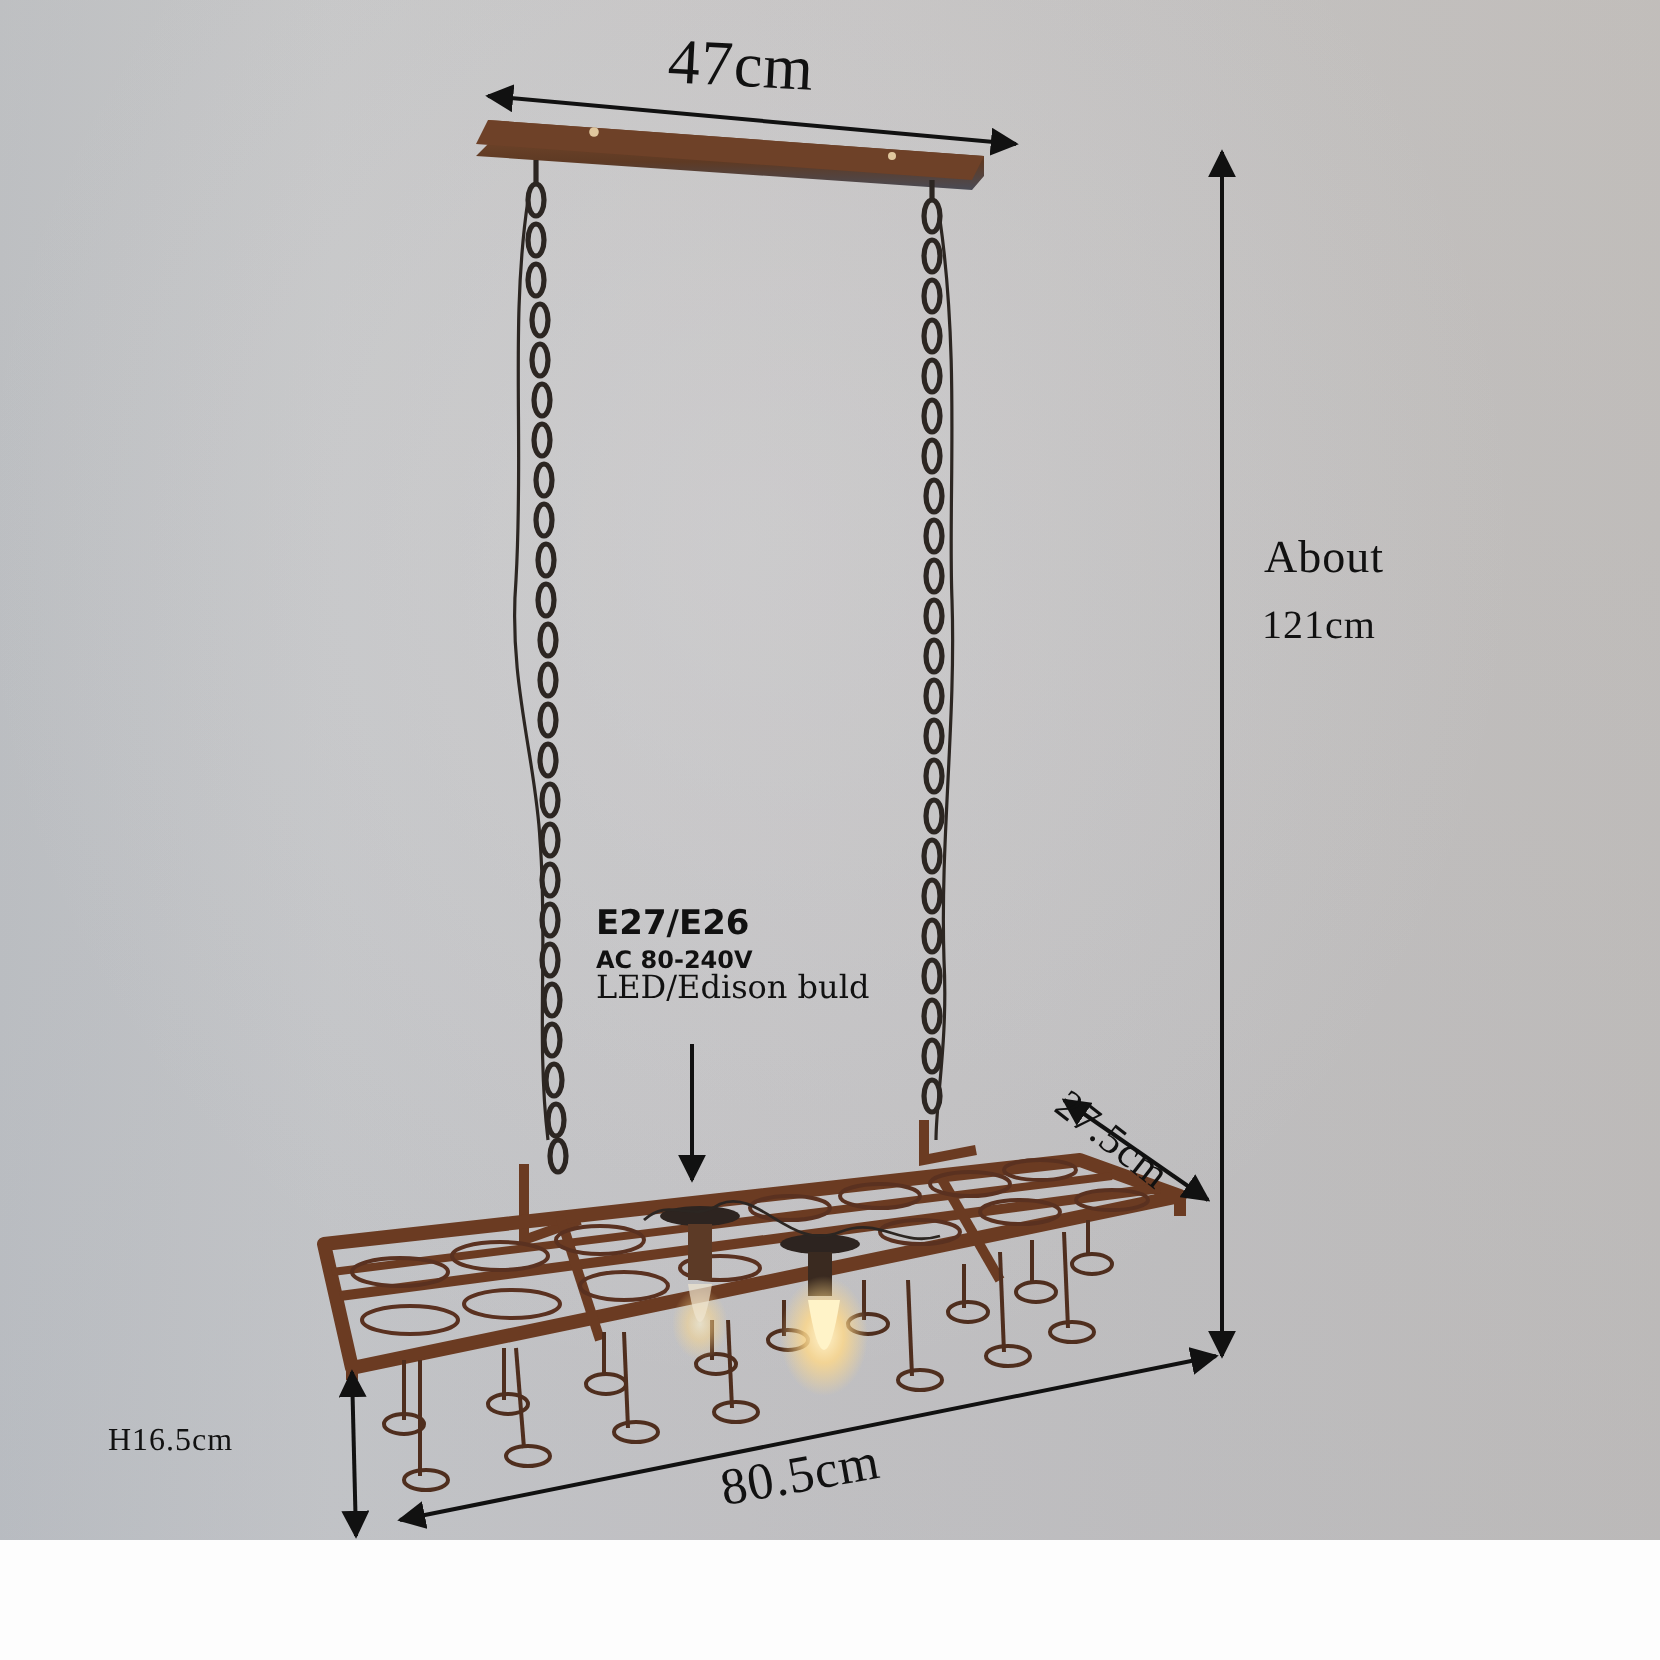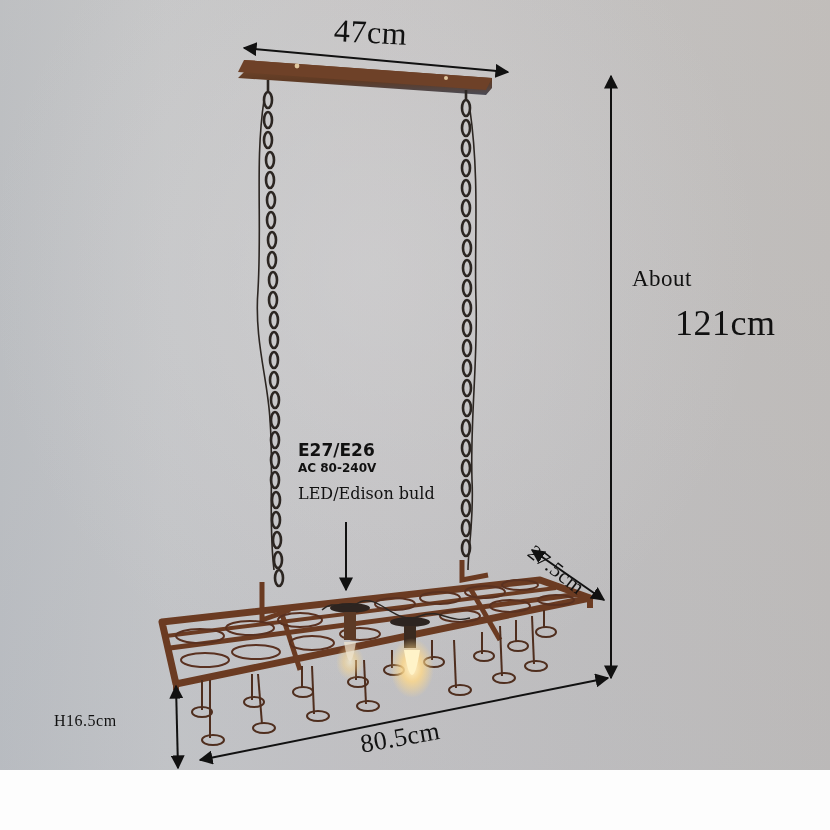--- a/index.html
+++ b/index.html
@@ -16,21 +16,21 @@
     .bottom-strip {
       position: absolute; left: 0; top: 770px; width: 830px; height: 60px; background: #fdfdfd;
     }
     svg.scene { position: absolute; left: 0; top: 0; }
     .lbl-serif {
       position: absolute; font-family: "Liberation Serif", "DejaVu Serif", serif; color: #111;
       white-space: nowrap; letter-spacing: 0.5px;
     }
     .lbl-sans {
       position: absolute; font-family: "DejaVu Sans", "Liberation Sans", sans-serif; color: #111;
-      white-space: nowrap; font-weight: 600;
+      white-space: nowrap; font-weight: 600; margin-top: 12px;
     }
     .lbl-mono {
       position: absolute; font-family: "DejaVu Serif", "Liberation Serif", serif; color: #111; white-space: nowrap;
     }
   </style>
 </head>
 <body>
 
 <div class="photo"></div>
 <div class="photo-vignette"></div>
@@ -207,19 +207,19 @@
   <line x1="244" y1="48" x2="508" y2="72" stroke="#111" stroke-width="2" marker-start="url(#arrow)" marker-end="url(#arrow)"></line>
   <line x1="611" y1="76" x2="611" y2="678" stroke="#111" stroke-width="2" marker-start="url(#arrow)" marker-end="url(#arrow)"></line>
   <line x1="346" y1="522" x2="346" y2="590" stroke="#111" stroke-width="2" marker-end="url(#arrow)"></line>
   <line x1="532" y1="550" x2="604" y2="600" stroke="#111" stroke-width="2" marker-start="url(#arrow)" marker-end="url(#arrow)"></line>
   <line x1="200" y1="760" x2="608" y2="678" stroke="#111" stroke-width="2" marker-start="url(#arrow)" marker-end="url(#arrow)"></line>
   <line x1="176" y1="686" x2="178" y2="768" stroke="#111" stroke-width="2" marker-start="url(#arrow)" marker-end="url(#arrow)"></line>
 </svg>
 
 <div class="lbl-serif" style="left:334px; top:14px; font-size:32px; transform:rotate(3deg);">47cm</div>
 <div class="lbl-serif" style="left:632px; top:266px; font-size:23px;">About</div>
-<div class="lbl-serif" style="left:631px; top:302px; font-size:36px;margin-left:44px;">121cm</div>
+<div class="lbl-serif" style="left:631px; top:302px; font-size:20px;">121cm</div>
 <div class="lbl-sans" style="left:298px; top:440px; font-size:17px;">E27/E26</div>
 <div class="lbl-sans" style="left:298px; top:461px; font-size:12px;">AC 80-240V</div>
 <div class="lbl-mono" style="left:298px; top:484px; font-size:16px;">LED/Edison buld</div>
 <div class="lbl-serif" style="left:538px; top:540px; font-size:21px; transform:rotate(38deg); transform-origin:left top;">27.5cm</div>
 <div class="lbl-serif" style="left:358px; top:730px; font-size:26px; transform:rotate(-10deg); transform-origin:left top;">80.5cm</div>
 <div class="lbl-serif" style="left:54px; top:712px; font-size:16px;">H16.5cm</div>
 
 </body></html>

